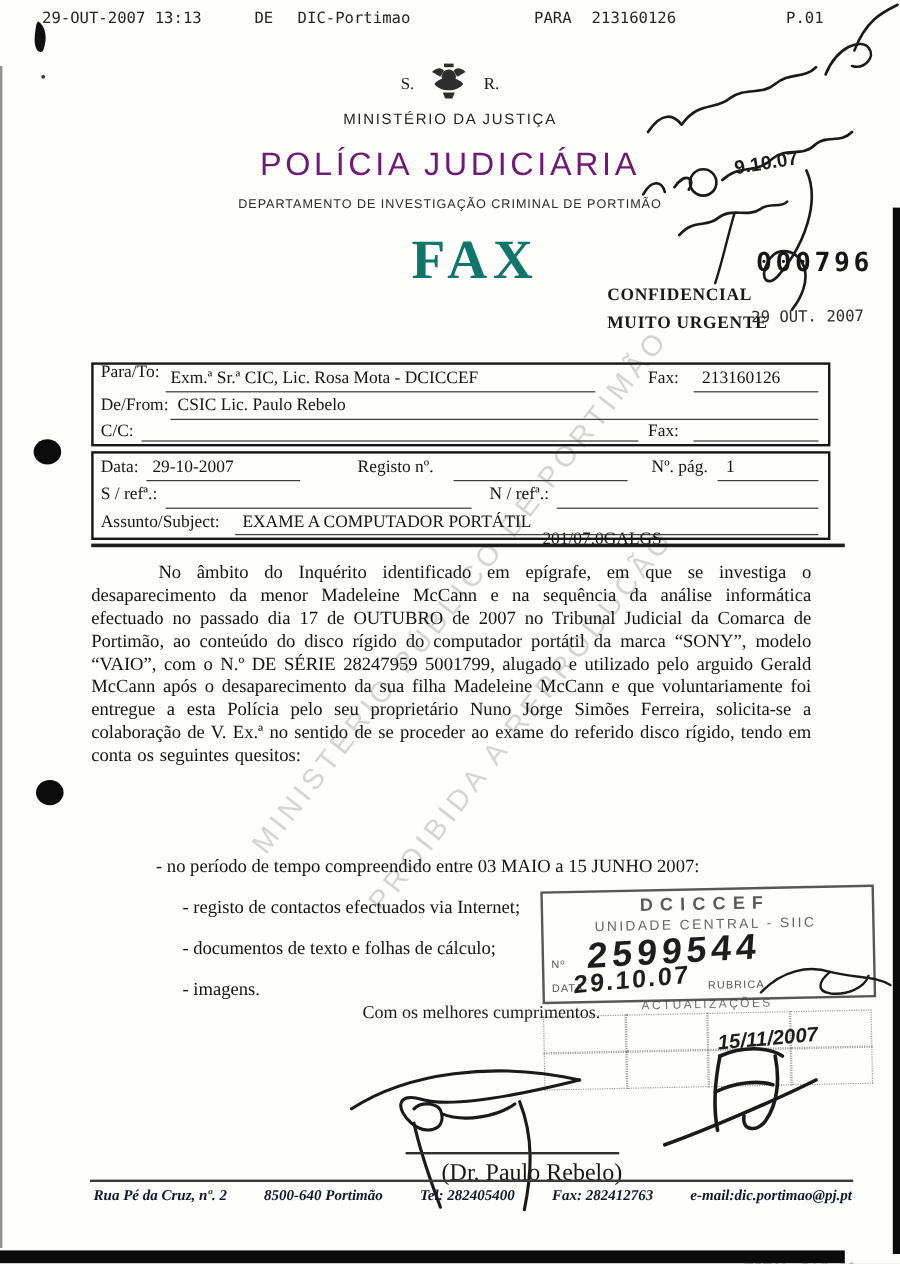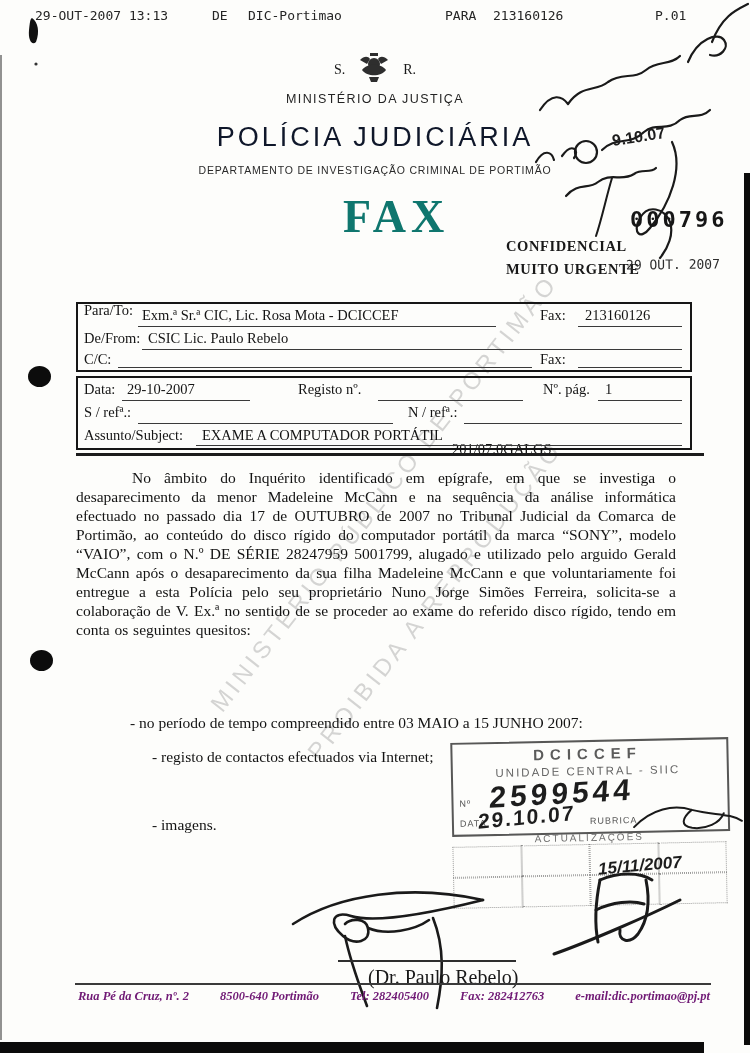--- a/index.html
+++ b/index.html
@@ -4,21 +4,21 @@
 <style>
   html,body{margin:0;padding:0;background:#e8e8e8;}
   .page{position:relative;width:750px;height:1053px;margin:0 auto;background:#fdfdfb;overflow:hidden;
         font-family:"Liberation Serif",serif;color:#191919;}
   .abs{position:absolute;white-space:nowrap;}
   
   .faxline{font-family:"DejaVu Sans Mono",monospace;font-size:13px;color:#252525;}
   
   .center{left:0;right:0;text-align:center;}
   .ministry{font-family:"Liberation Sans",sans-serif;font-size:12.5px;letter-spacing:1.4px;color:#242424;}
-  .org{font-family:"Liberation Sans",sans-serif;font-size:27px;letter-spacing:3px;color:#0f172a;}
+  .org{font-family:"Liberation Sans",sans-serif;font-size:27px;letter-spacing:3px;color:#701a75;}
   .dept{font-family:"Liberation Sans",sans-serif;font-size:10.5px;letter-spacing:.8px;color:#2a2a2a;}
   .faxtitle{font-family:"Liberation Serif",serif;font-weight:bold;font-size:46px;letter-spacing:5px;color:#0f766e;}
   .stampnum{font-family:"DejaVu Sans Mono",monospace;font-weight:bold;font-size:22px;letter-spacing:3px;color:#161616;}
   .conf{font-family:"Liberation Serif",serif;font-weight:bold;font-size:14.5px;letter-spacing:.6px;}
   .datestamp{font-family:"DejaVu Sans Mono",monospace;font-size:13px;color:#2e2e2e;transform:rotate(-.6deg);}
   
   .tbox{position:absolute;border:2px solid #161616;background:transparent;}
   .lbl,.val{position:absolute;font-size:14.5px;color:#141414;white-space:nowrap;}
   .ul{position:absolute;border-bottom:1.4px solid #3a3a3a;height:1px;}
   .sep{position:absolute;background:#1c1c1c;}
@@ -36,21 +36,21 @@
   .rstitle{position:absolute;left:0;width:274px;text-align:center;font-family:"Liberation Sans",sans-serif;
            color:#3f3f3f;}
   .rslbl{position:absolute;font-family:"Liberation Sans",sans-serif;font-size:9px;color:#555;letter-spacing:1px;}
   .hand{font-family:"Liberation Sans",sans-serif;font-weight:bold;color:#1d1d1d;}
   .rgrid{position:absolute;left:0;top:104px;width:274px;height:62px;display:grid;
          grid-template-columns:repeat(4,1fr);grid-template-rows:repeat(2,1fr);}
   .rgrid>div{border:1px dotted rgba(80,80,80,.55);}
   
   .bold{font-weight:bold;}
   .footrow{position:absolute;left:78px;top:989px;width:632px;display:flex;justify-content:space-between;
-           font-size:12.5px;font-weight:bold;font-style:italic;color:#701a75;}
+           font-size:12.5px;font-weight:bold;font-style:italic;color:#0f172a;}
   .mono{font-family:"DejaVu Sans Mono",monospace;margin-top:44px;}
   
   .hole{position:absolute;width:23px;height:21px;border-radius:50%;background:#0c0c0c;}
   .ink{stroke:#1a1a1a;fill:none;stroke-linecap:round;stroke-linejoin:round;}
   svg.abs{overflow:visible;}
   .z{z-index:1;}
 </style>
 </head>
 <body>
 
@@ -142,20 +142,21 @@
   <span class="val z" style="left:452px;top:404px;margin-top:37px;">201/07.0GALGS</span>
   <span class="ul z" style="left:464px;top:422px;width:218px;"></span>
   <span class="lbl z" style="left:84px;top:427px;">Assunto/Subject:</span>
   <span class="val z" style="left:202px;top:427px;">EXAME A COMPUTADOR PORTÁTIL</span>
   <span class="ul z" style="left:196px;top:444px;width:486px;"></span>
   <div class="sep z" style="left:76px;top:453px;width:628px;height:3px;"></div>
 
   <div class="bodytext z">No âmbito do Inquérito identificado em epígrafe, em que se investiga o desaparecimento da menor Madeleine McCann e na sequência da análise informática efectuado no passado dia 17 de OUTUBRO de 2007 no Tribunal Judicial da Comarca de Portimão, ao conteúdo do disco rígido do computador portátil da marca “SONY”, modelo “VAIO”, com o N.º DE SÉRIE 28247959 5001799, alugado e utilizado pelo arguido Gerald McCann após o desaparecimento da sua filha Madeleine McCann e que voluntariamente foi entregue a esta Polícia pelo seu proprietário Nuno Jorge Simões Ferreira, solicita-se a colaboração de V. Ex.ª no sentido de se proceder ao exame do referido disco rígido, tendo em conta os seguintes quesitos:</div>
   <div class="abs bullet z" style="left:130px;top:714px;">- no período de tempo compreendido entre 03 MAIO a 15 JUNHO 2007:</div>
   <div class="abs bullet z" style="left:152px;top:748px;">- registo de contactos efectuados via Internet;</div>
+  <div class="abs bullet z" style="left:152px;top:782px;">- documentos de texto e folhas de cálculo;</div>
   <div class="abs bullet z" style="left:152px;top:816px;">- imagens.</div>
 
   <div class="rstamp">
     <div class="rsbox"></div>
     <div class="rstitle" style="top:5px;font-size:15px;font-weight:bold;letter-spacing:6px;opacity:.85;">DCICCEF</div>
     <div class="rstitle" style="top:25px;font-size:11.5px;letter-spacing:2px;opacity:.8;">UNIDADE CENTRAL - SIIC</div>
     <span class="rslbl" style="left:8px;top:56px;">Nº</span>
     <span class="abs hand" style="left:38px;top:36px;font-size:30px;letter-spacing:4px;transform:rotate(-2deg) skewX(-7deg);">2599544</span>
     <span class="rslbl" style="left:8px;top:76px;">DATA</span>
     <span class="abs hand" style="left:26px;top:64px;font-size:21px;letter-spacing:2px;transform:rotate(-4deg) skewX(-6deg);">29.10.07</span>
@@ -172,20 +173,21 @@
         <div></div>
         <div></div>
         <div></div>
       <div></div>
         <div></div>
         <div></div>
         <div></div>
     </div>
   </div>
 
+  <div class="abs z" style="left:302px;top:836px;font-size:15px;">Com os melhores cumprimentos.</div>
   <span class="abs hand z" style="left:598px;top:856px;font-size:17px;font-style:italic;transform:rotate(-5deg);">15/11/2007</span>
 
   <svg class="abs z" style="left:548px;top:868px;" width="140" height="92">
     <g class="ink" stroke-width="3">
       <path d="M6,86 C40,74 100,48 132,32"></path>
       <path d="M52,12 C48,32 46,54 50,74"></path>
       <path d="M52,12 C70,4 92,4 104,12"></path>
       <path d="M48,42 C64,34 84,32 96,36"></path>
       <path d="M98,12 C102,32 100,52 90,66 C82,76 70,74 72,62"></path>
     </g>

